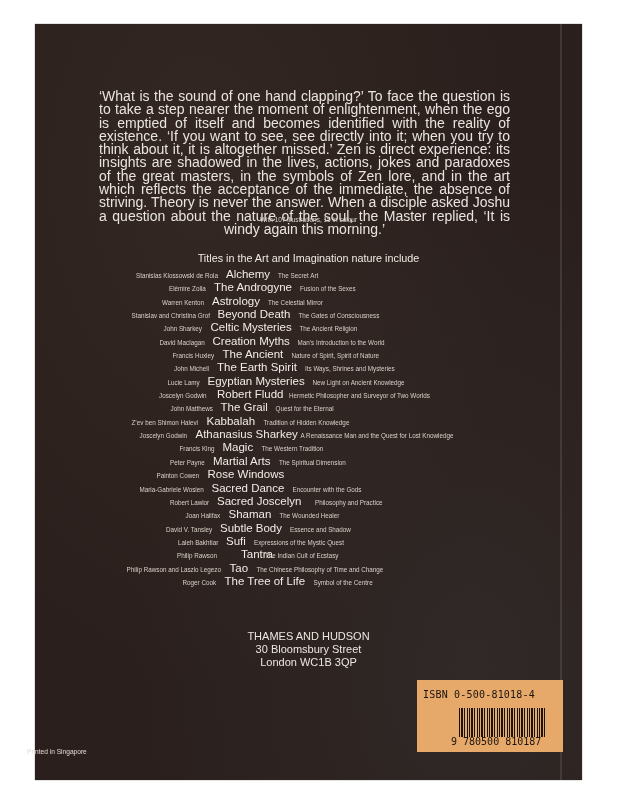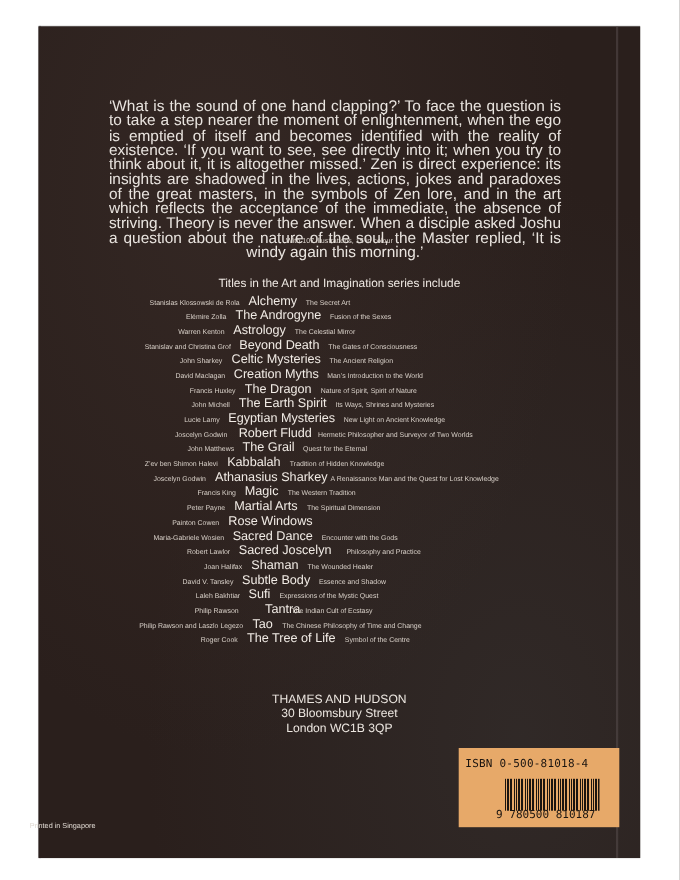--- a/index.html
+++ b/index.html
@@ -78,21 +78,21 @@
 </head>
 <body>
 
 <div class="cover">
   <div class="spine-crease"></div>
 
   <p class="blurb" style="margin:0;">‘What is the sound of one hand clapping?’ To face the question is to take a step nearer the moment of enlightenment, when the ego is emptied of itself and becomes identified with the reality of existence. ‘If you want to see, see directly into it; when you try to think about it, it is altogether missed.’ Zen is direct experience: its insights are shadowed in the lives, actions, jokes and paradoxes of the great masters, in the symbols of Zen lore, and in the art which reflects the acceptance of the immediate, the absence of striving. Theory is never the answer. When a disciple asked Joshu a question about the nature of the soul, the Master replied, ‘It is windy again this morning.’</p>
 
   <div class="illus">With 107 illustrations, 15 in colour</div>
 
-  <div class="series-head">Titles in the Art and Imagination series include</div>
+  <div class="series-head">Titles in the Art and Imagination nature include</div>
 
   <div class="titles" id="titles">
       <div class="row">
         <span class="author" style="right: auto; left: 101px;">Stanislas Klossowski de Rola</span>
         <span class="title" style="left: 191px;">Alchemy</span>
         <span class="subtitle" style="left: 243px;">The Secret Art</span>
       </div>
       <div class="row">
         <span class="author" style="right: auto; left: 134px;">Elémire Zolla</span>
         <span class="title" style="left: 179px;">The Androgyne</span>
@@ -113,21 +113,21 @@
         <span class="title" style="left: 175.5px;">Celtic Mysteries</span>
         <span class="subtitle" style="left: 264.5px;">The Ancient Religion</span>
       </div>
       <div class="row">
         <span class="author" style="right: auto; left: 124.5px;">David Maclagan</span>
         <span class="title" style="left: 177.5px;">Creation Myths</span>
         <span class="subtitle" style="left: 262.5px;">Man’s Introduction to the World</span>
       </div>
       <div class="row">
         <span class="author" style="right: auto; left: 137.5px;">Francis Huxley</span>
-        <span class="title" style="left: 187.5px;">The Dragon</span>
+        <span class="title" style="left: 187.5px;">The Ancient</span>
         <span class="subtitle" style="left: 256.5px;">Nature of Spirit, Spirit of Nature</span>
       </div>
       <div class="row">
         <span class="author" style="right: auto; left: 139px;">John Michell</span>
         <span class="title" style="left: 182px;">The Earth Spirit</span>
         <span class="subtitle" style="left: 270px;">Its Ways, Shrines and Mysteries</span>
       </div>
       <div class="row">
         <span class="author" style="right: auto; left: 132.5px;">Lucie Lamy</span>
         <span class="title" style="left: 172.5px;">Egyptian Mysteries</span>

